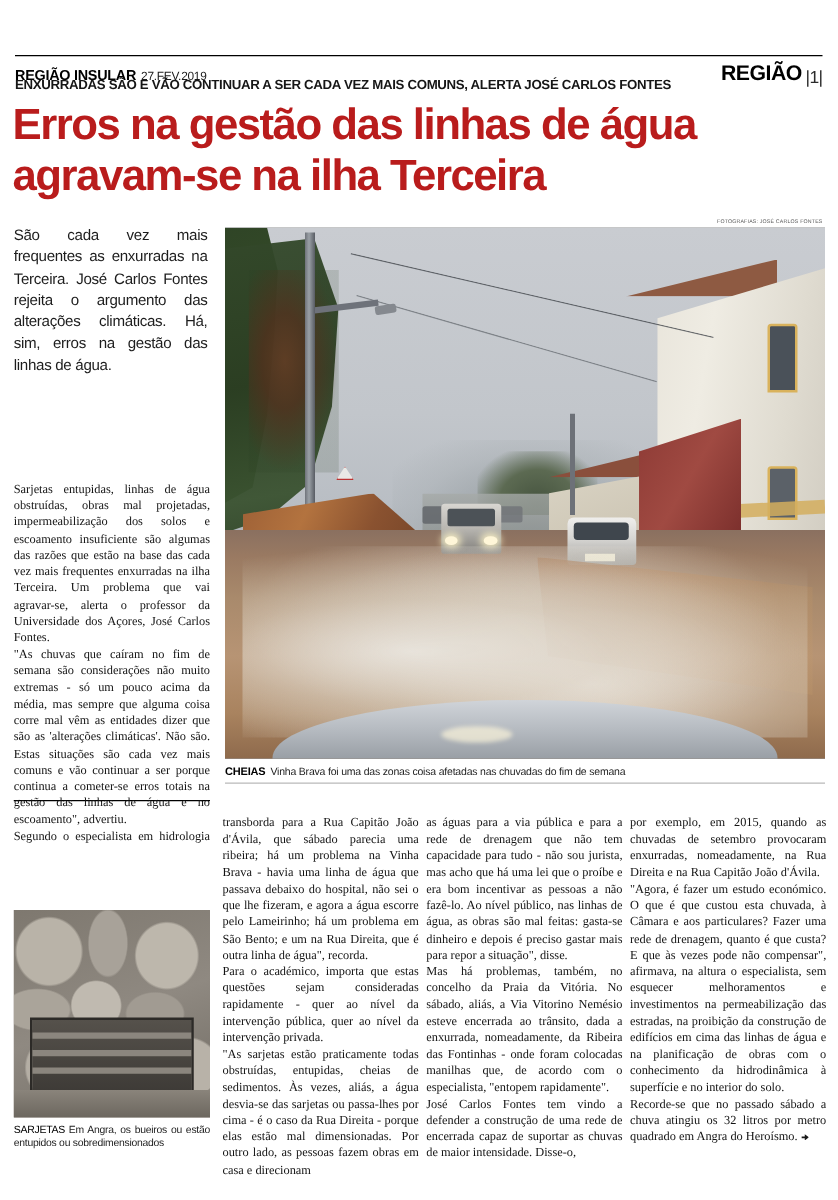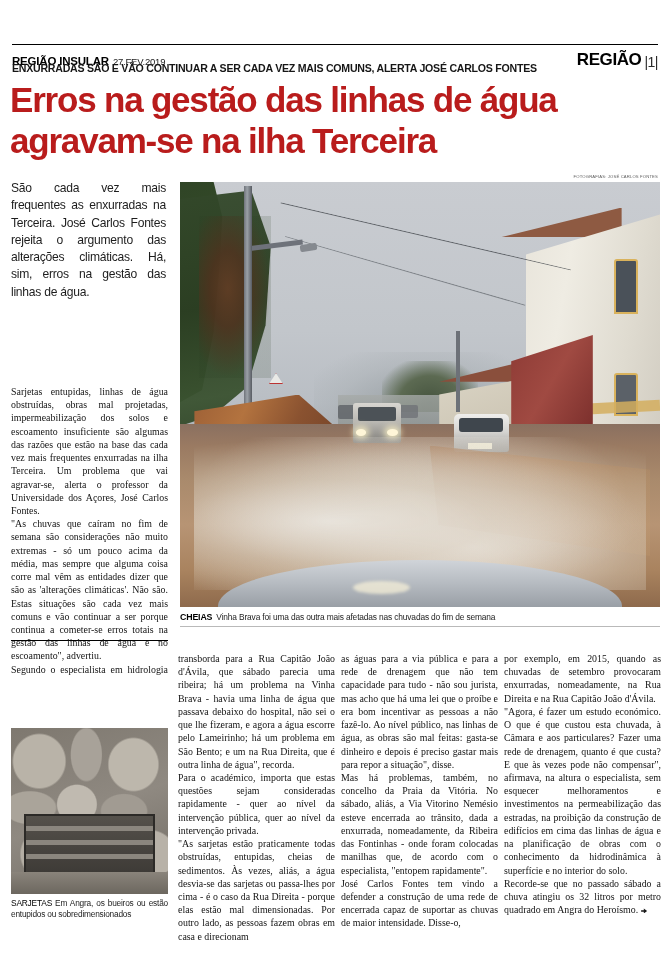--- a/index.html
+++ b/index.html
@@ -443,21 +443,21 @@
     <div class="car"></div>
     <div class="car-win"></div>
     <div class="car-plate"></div>
     <div class="flood-streak"></div>
     <div class="flood"></div>
     <div class="hood"></div>
     <div class="hood-refl"></div>
   </div>
 
   <div class="caption-main">
-    <span class="cap-key">CHEIAS</span><span>Vinha Brava foi uma das outra mais afetadas nas chuvadas do fim de semana</span>
+    <span class="cap-key">CHEIAS</span><span>Vinha Brava foi uma das zonas coisa afetadas nas chuvadas do fim de semana</span>
   </div>
   <div class="rule-caption"></div>
 
   <div class="rule-col-left"></div>
 
   <div class="col" id="col1">
       <p>Sarjetas entupidas, linhas de água obstruídas, obras mal projetadas, impermeabilização dos solos e escoamento insuficiente são algumas das razões que estão na base das cada vez mais frequentes enxurradas na ilha Terceira. Um problema que vai agravar-se, alerta o professor da Universidade dos Açores, José Carlos Fontes.</p>
       <p>"As chuvas que caíram no fim de semana são considerações não muito extremas - só um pouco acima da média, mas sempre que alguma coisa corre mal vêm as entidades dizer que são as 'alterações climáticas'. Não são. Estas situações são cada vez mais comuns e vão continuar a ser porque continua a cometer-se erros totais na gestão das linhas de água e no escoamento", advertiu.</p>
       <p>Segundo o especialista em hidrologia de superfície, a questão é clara na cidade de Angra do Heroísmo, onde há confluência de várias linhas de água que têm vindo a ser intervencionadas de forma pouco eficiente e, inclusive, problemática.</p>
     </div>

